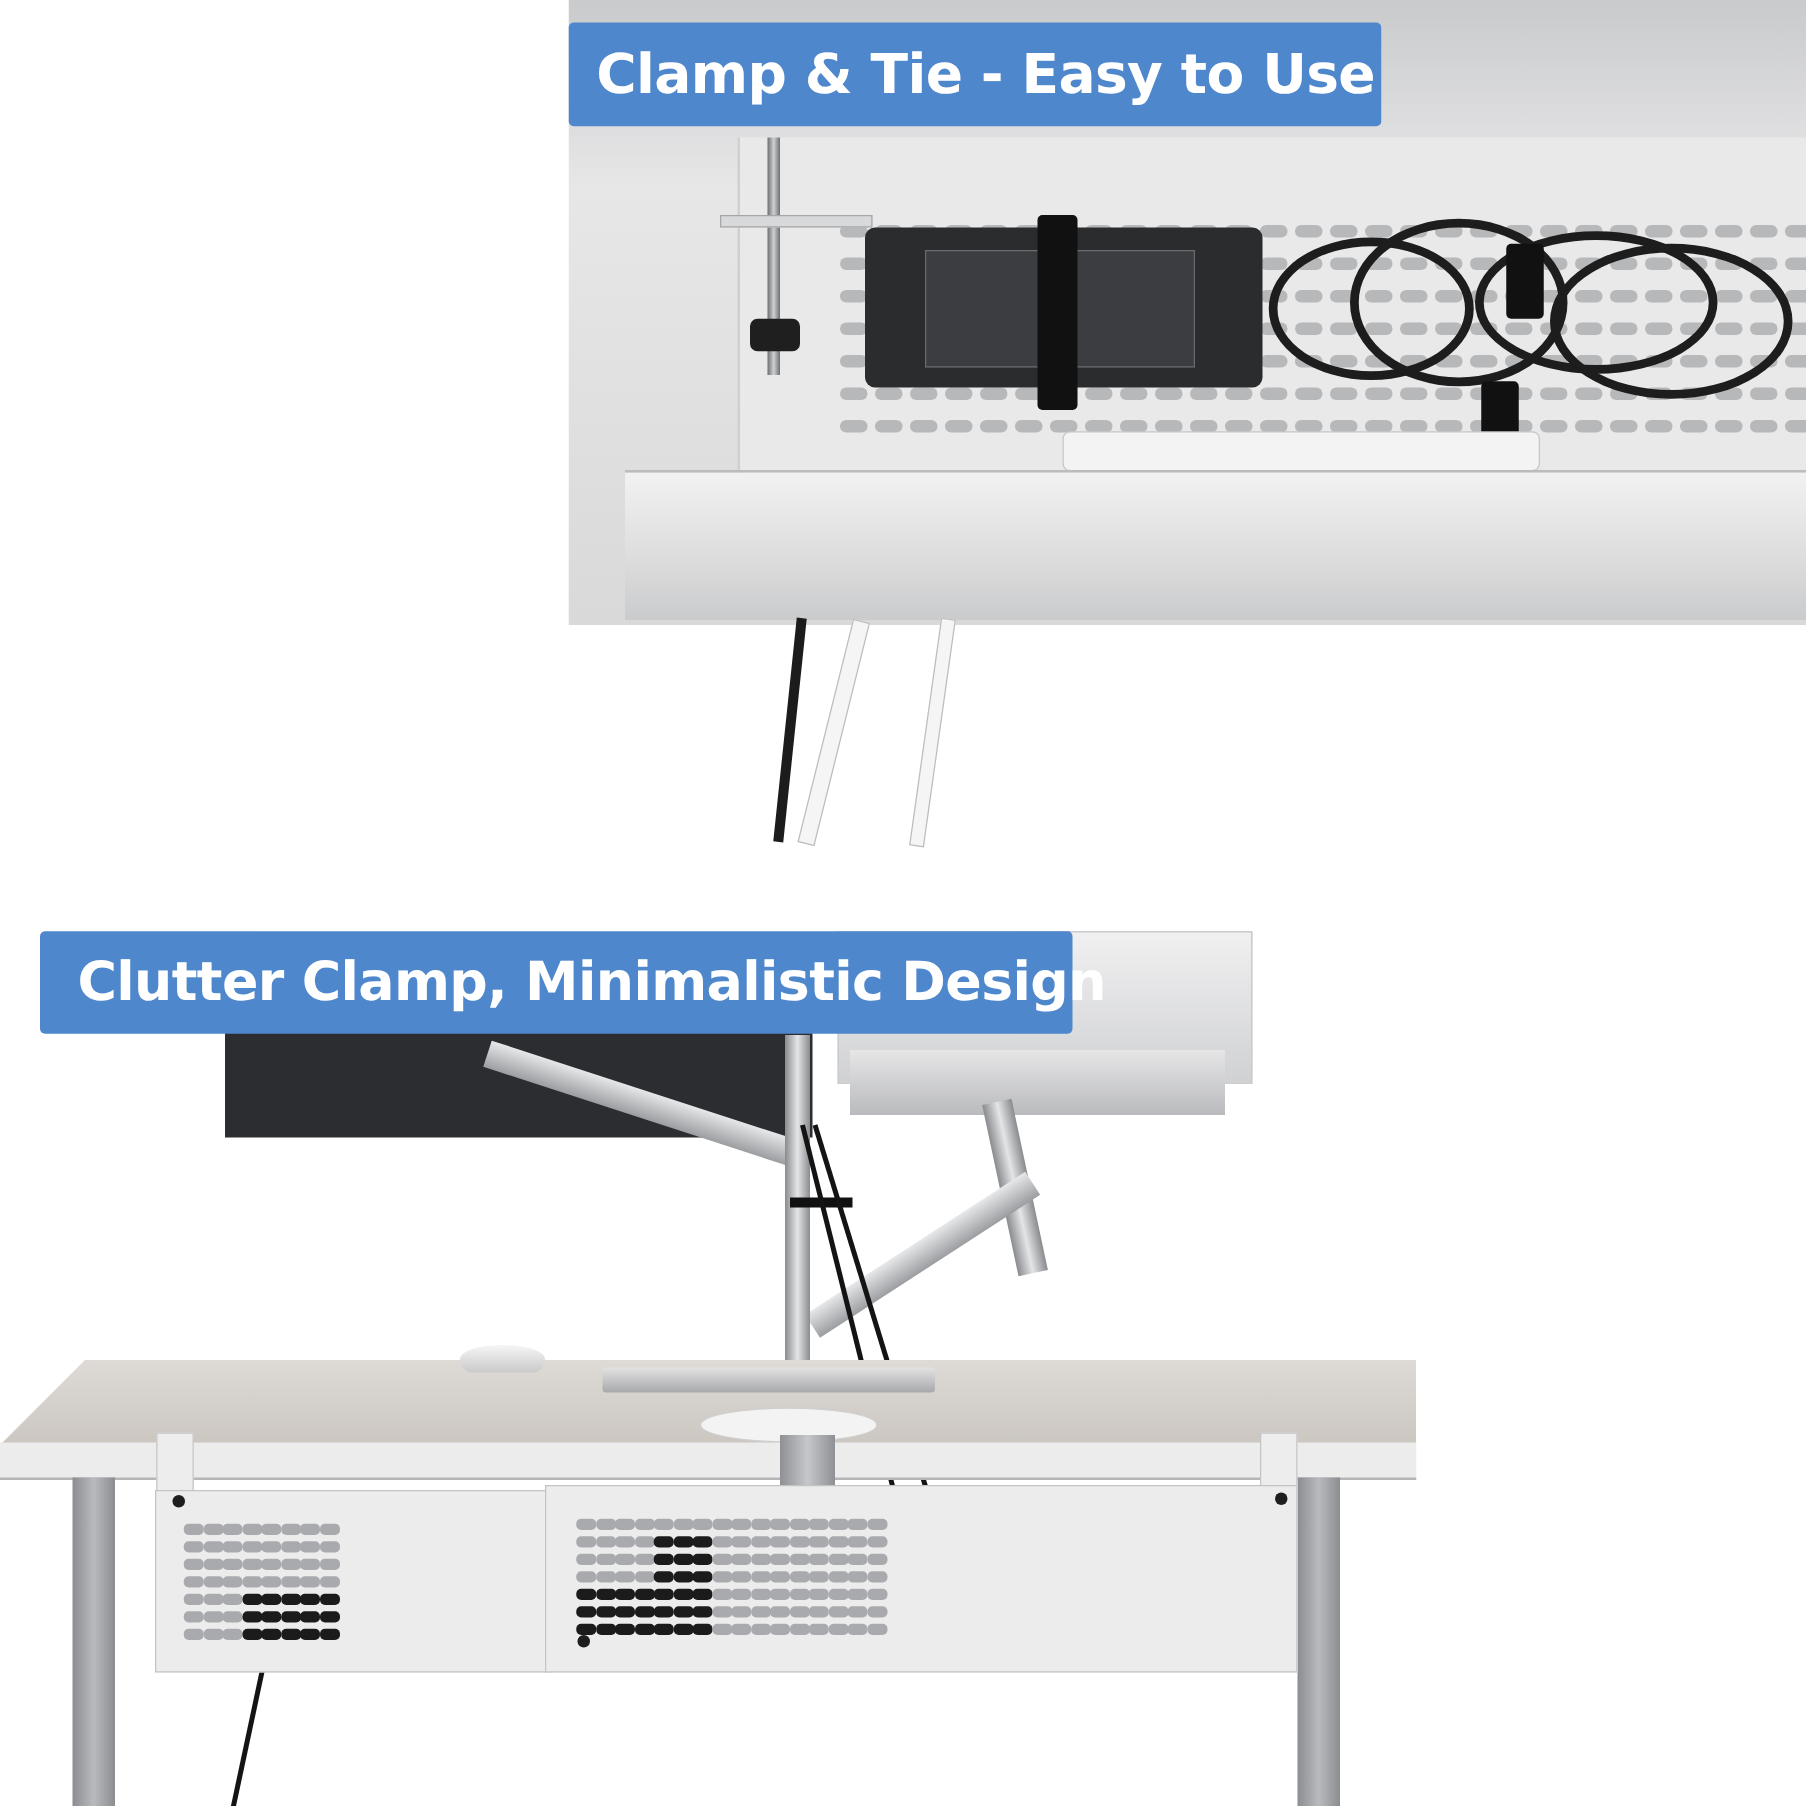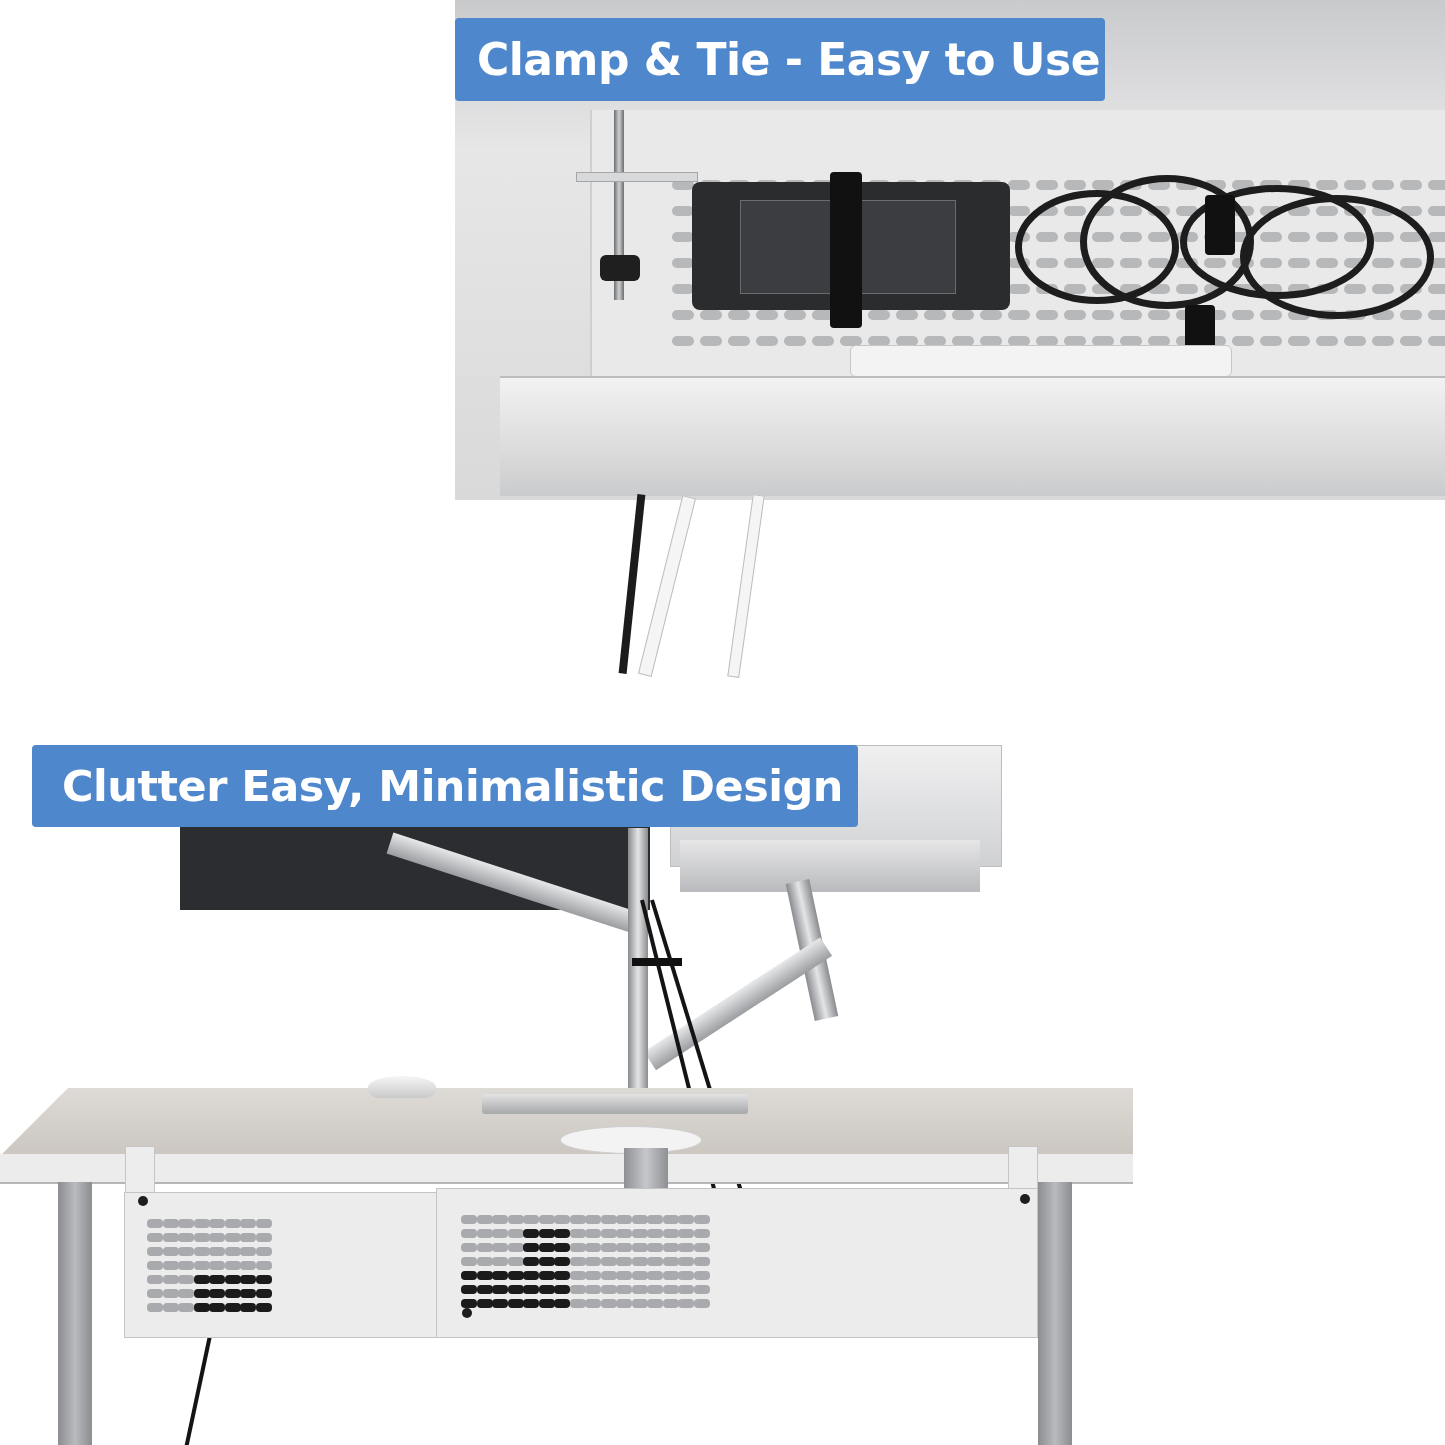--- a/index.html
+++ b/index.html
@@ -461,14 +461,14 @@
       <div class="hole" style="left: 194.5px; top: 110px; background: rgb(169, 170, 173);"></div>
       <div class="hole" style="left: 210px; top: 110px; background: rgb(169, 170, 173);"></div>
       <div class="hole" style="left: 225.5px; top: 110px; background: rgb(169, 170, 173);"></div>
       <div class="hole" style="left: 241px; top: 110px; background: rgb(169, 170, 173);"></div>
       <div class="hole" style="left: 256.5px; top: 110px; background: rgb(169, 170, 173);"></div>
     </div>
   <div class="screw" style="left:138px;top:1196px;"></div>
   <div class="screw" style="left:1020px;top:1194px;"></div>
   <div class="screw" style="left:462px;top:1308px;"></div>
 
-  <div class="label" style="left:32px;top:745px;width:826px;height:82px;font-size:43px;padding-left:30px;">Clutter Easy, Minimalistic Design</div>
+  <div class="label" style="left:32px;top:745px;width:826px;height:82px;font-size:43px;padding-left:30px;">Clutter Clamp, Minimalistic Design</div>
 </div>
 
 </body></html>

